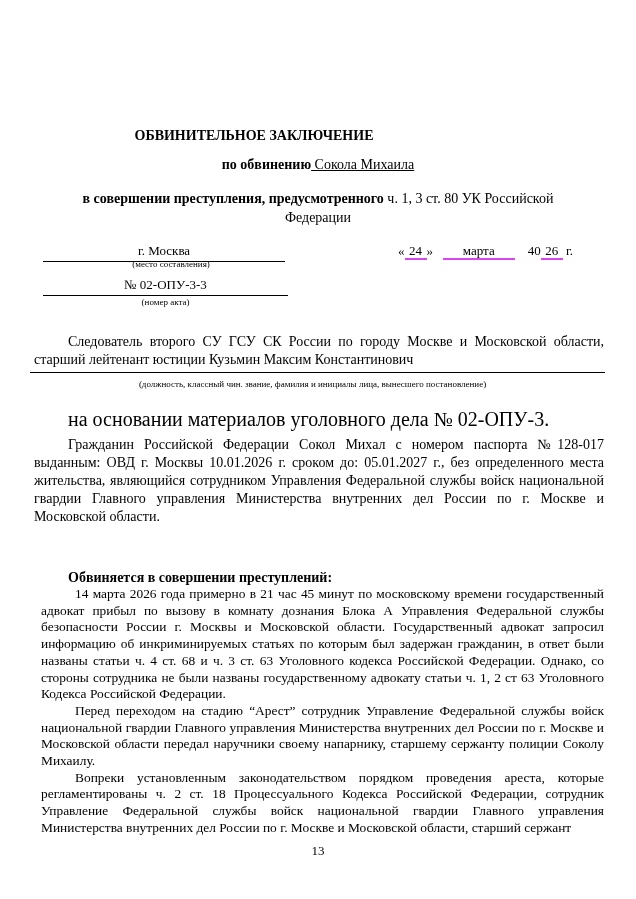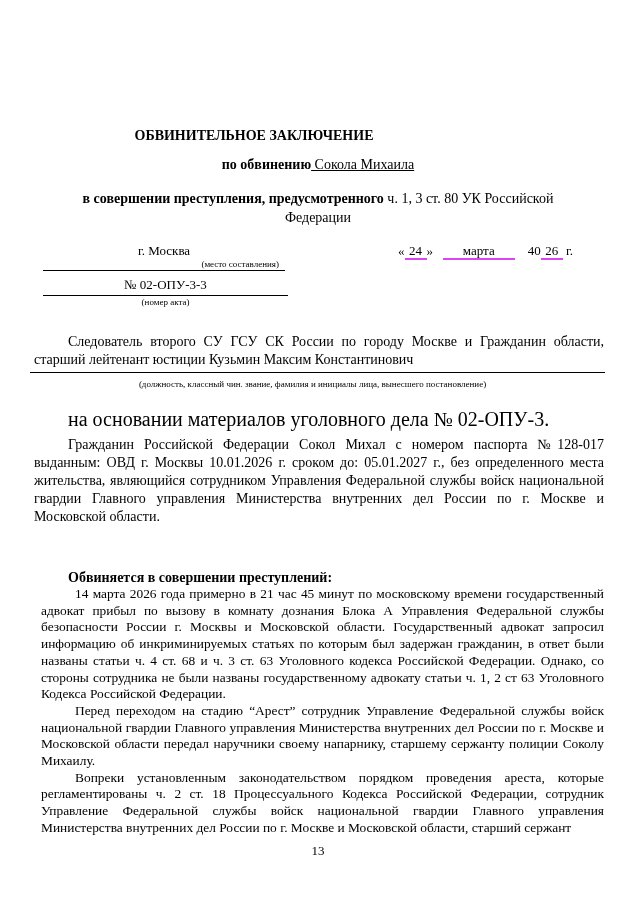--- a/index.html
+++ b/index.html
@@ -9,23 +9,23 @@
     }
     .abs { position: absolute; }
     .center { text-align: center; }
     .title { left: 0; width: 508px; top: 128px; font-size: 14px; font-weight: bold; }
     .subtitle { left: 0; width: 636px; top: 157px; font-size: 14px; }
     .subtitle b, .line3 b { font-weight: bold; }
     .ul { text-decoration: underline; }
     .line3 { left: 0; width: 636px; top: 183px; font-size: 14px; margin-top: 8px; }
     .line4 { left: 0; width: 636px; top: 210px; font-size: 14px; }
 
-    .place { left: 43px; width: 242px; top: 243px; font-size: 13px; border-bottom: 1px solid #000; padding-bottom: 12px; line-height: 15px; }
+    .place { left: 43px; width: 242px; top: 243px; font-size: 13px; border-bottom: 1px solid #000; padding-bottom: 3px; line-height: 15px; }
     .small { font-size: 9px; }
-    .place-cap { left: 37px; width: 242px; top: 259px; text-align: right; }
+    .place-cap { left: 50px; width: 242px; top: 259px; }
     .actno { left: 43px; width: 245px; top: 277px; font-size: 13px; line-height: 16px; }
     .actline { left: 43px; width: 245px; top: 295px; border-top: 1px solid #000; height: 0; }
     .act-cap { left: 43px; width: 245px; top: 297px; }
 
     .date { left: 398px; top: 243px; font-size: 13px; line-height: 15px; white-space: nowrap; }
     .date .f { display: inline-block; border-bottom: 2px solid #d946ef; text-align: center; line-height: 14px; }
 
     .investigator { left: 34px; width: 570px; top: 333px; font-size: 14px; line-height: 18px; text-align: justify; }
     .inv-line { left: 30px; width: 575px; top: 372px; border-top: 1px solid #000; height: 0; }
     .inv-cap { left: 0; width: 625px; top: 379px; }
@@ -57,21 +57,21 @@
 <div class="abs center small place-cap">(место составления)</div>
 
 <div class="abs center actno">№ 02-ОПУ-3-3</div>
 <div class="abs actline"></div>
 <div class="abs center small act-cap">(номер акта)</div>
 
 <div class="abs date">
   <span>«</span><span class="f" style="width:22px">24</span><span>»</span>&nbsp;&nbsp;&nbsp;<span class="f" style="width:72px">марта</span>&nbsp;&nbsp;&nbsp;&nbsp;<span>40</span><span class="f" style="width:22px">26</span>&nbsp;<span>г.</span>
 </div>
 
-<div class="abs para investigator">Следователь второго СУ ГСУ СК России по городу Москве и Гражданин области, старший лейтенант юстиции Кузьмин Максим Константинович</div>
+<div class="abs para investigator">Следователь второго СУ ГСУ СК России по городу Москве и Московской области, старший лейтенант юстиции Кузьмин Максим Константинович</div>
 <div class="abs inv-line"></div>
 <div class="abs center small inv-cap">(должность, классный чин. звание, фамилия и инициалы лица, вынесшего постановление)</div>
 
 <div class="abs basis">на основании материалов уголовного дела № 02-ОПУ-3.</div>
 
 <div class="abs citizen">
   <p class="para">Гражданин Российской Федерации Сокол Михал с номером паспорта  №128-017 выданным: ОВД г. Москвы 10.01.2026 г. сроком до: 05.01.2027 г., без определенного места жительства, являющийся сотрудником Управления Федеральной службы войск национальной гвардии Главного управления Министерства внутренних дел России по г. Москве и Московской области.</p>
 </div>
 
 <div class="abs charges-head">Обвиняется в совершении преступлений:</div>

